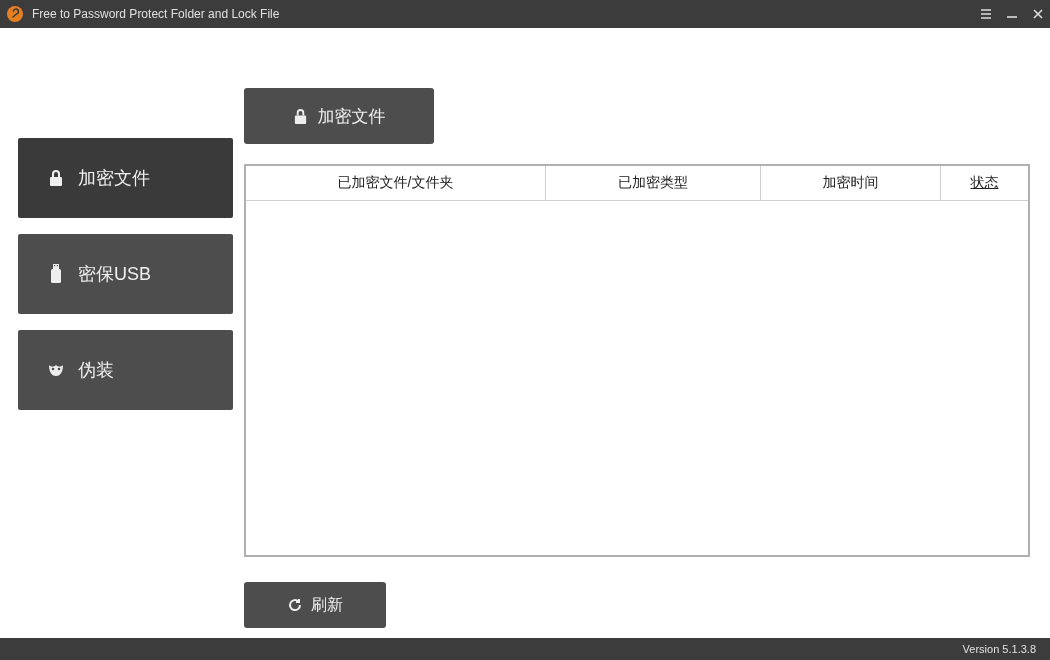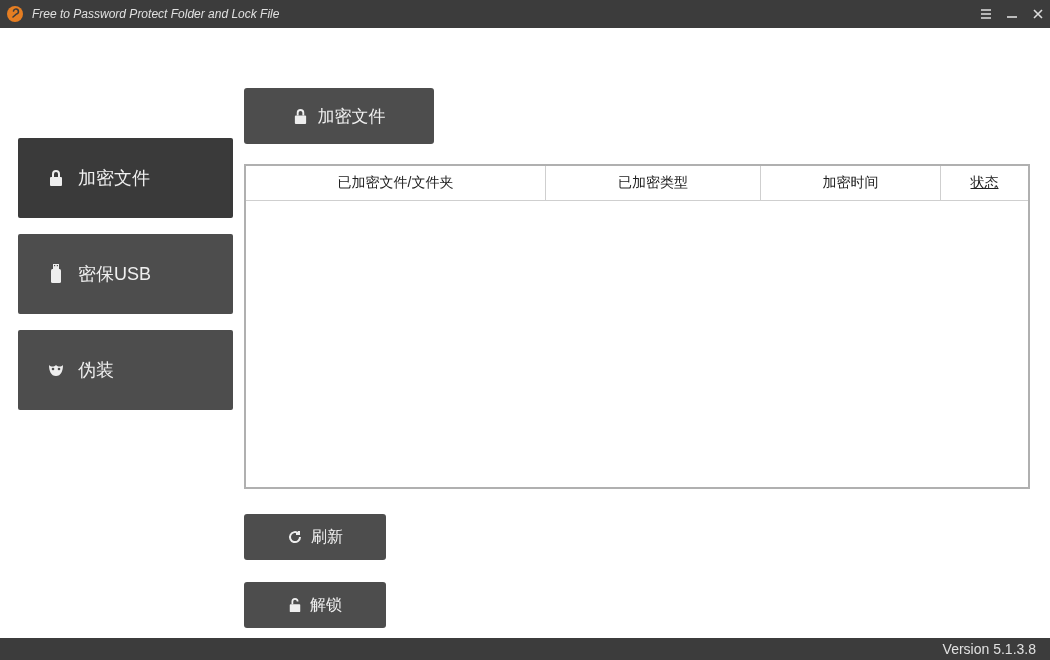--- a/index.html
+++ b/index.html
@@ -12,21 +12,20 @@
       position: relative;
     }
     .titlebar {
       height: 28px;
       background: #3c3c3c;
       color: #e0e0e0;
       display: flex;
       align-items: center;
       padding: 0 6px;
       font-size: 12px;
-      font-style: italic;
     }
     .titlebar .app-icon {
       width: 18px;
       height: 18px;
       margin-right: 8px;
       display: flex;
       align-items: center;
       justify-content: center;
     }
     .titlebar .title { flex: 1; }
@@ -130,21 +129,21 @@
       border-radius: 3px;
       font-family: inherit;
     }
     .footer {
       position: absolute;
       bottom: 0;
       left: 0;
       right: 0;
       background: #3c3c3c;
       color: #e0e0e0;
-      font-size: 14px;
+      font-size: 11px;
       padding: 0 14px;
       text-align: right;
       height: 22px;
       display: flex;
       align-items: center;
       justify-content: flex-end;
     }
     svg { display: block; }
   </style>
 </head>
@@ -237,28 +236,19 @@
     <div class="bottom-buttons">
       <button class="btn-small">
         <span>
           <svg width="16" height="16" viewBox="0 0 16 16" fill="none">
             <path d="M13 8a5 5 0 1 1-1.5-3.5" stroke="#eee" stroke-width="2" fill="none"></path>
             <path d="M12 2v3h-3" stroke="#eee" stroke-width="2" fill="none"></path>
           </svg>
         </span>
         <span>刷新</span>
       </button>
-      <button class="btn-small">
-        <span>
-          <svg width="14" height="16" viewBox="0 0 16 18" fill="none">
-            <rect x="2" y="8" width="12" height="9" rx="1" fill="#eee"></rect>
-            <path d="M5 8V5a3 3 0 0 1 6 0" stroke="#eee" stroke-width="2" fill="none"></path>
-          </svg>
-        </span>
-        <span>解锁</span>
-      </button>
     </div>
   </div>
 </div>
 
 <div class="footer">
   <span>Version 5.1.3.8</span>
 </div>
 
 </body></html>

